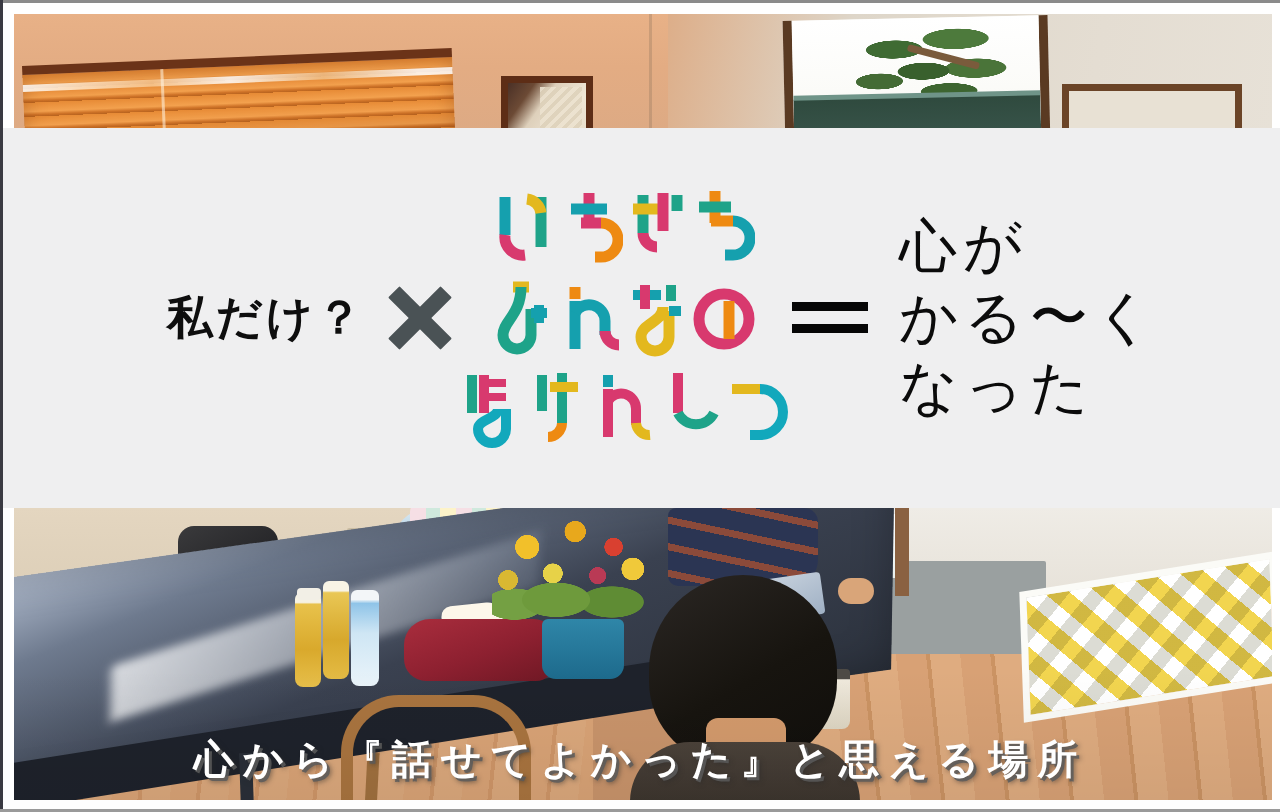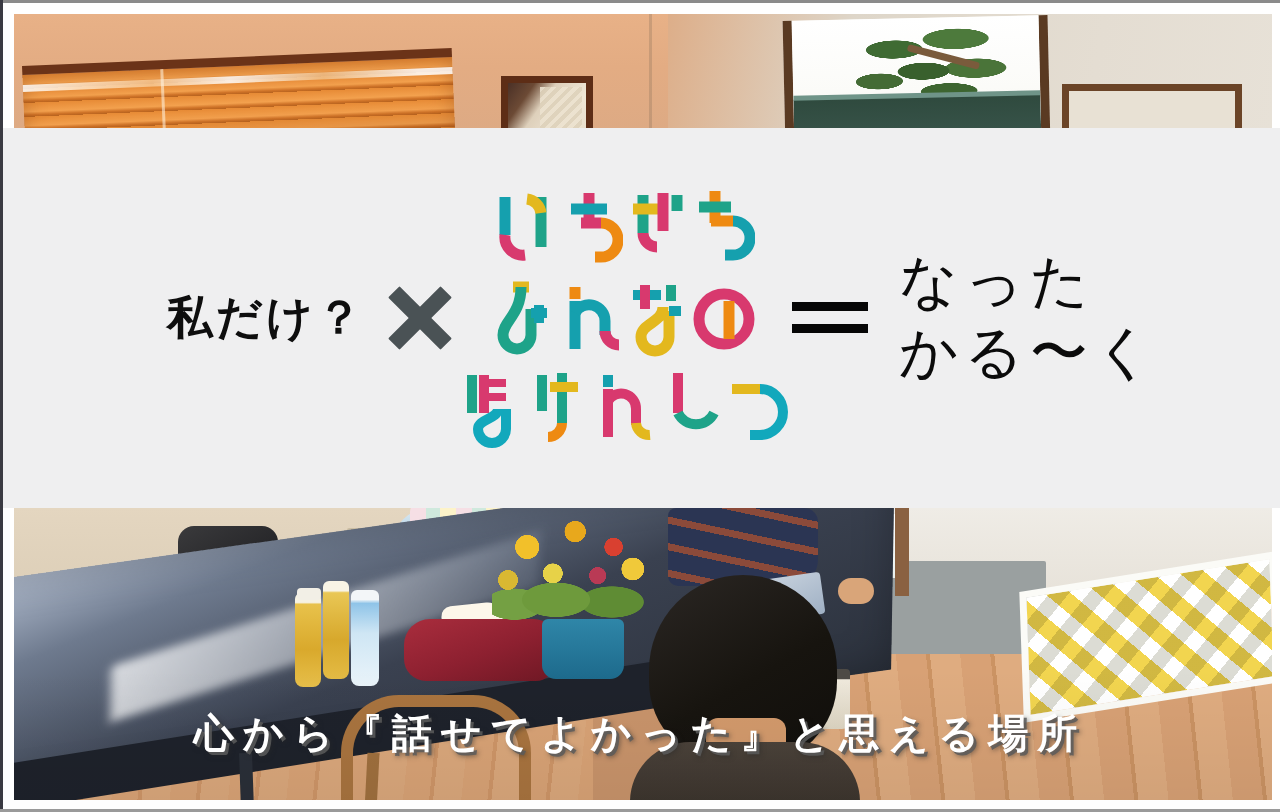--- a/index.html
+++ b/index.html
@@ -257,21 +257,21 @@
     font-family:"Liberation Serif", serif;
     color:#0b0b0b; font-size:58px; line-height:1.22;
     letter-spacing:6px;
     text-align:left;
     padding-left:14px;
   }
   .eq-right div { white-space:nowrap; }
 
   
   .caption {
-    position:absolute; left:0; top:706px; width:1280px;
+    position:absolute; left:0; top:732px; width:1280px;
     z-index:40; text-align:center;
     font-family:"DejaVu Sans", sans-serif;
     font-weight:700; font-size:40px; letter-spacing:9px;
     color:#ffffff;
     text-shadow:
       3px 3px 0 rgba(90,90,90,.85),
       4px 4px 5px rgba(40,40,40,.55);
     white-space:nowrap;
   }
 </style>
@@ -432,22 +432,23 @@
       </div>
 
       <div class="eq-equals">
         <div class="equals-mark">
           <i></i>
             <i></i>
         </div>
       </div>
 
       <div class="eq-right">
+        <div>心が</div>
+        <div>かる〜く</div>
         <div>なった</div>
-        <div>かる〜く</div>
       </div>
 
     </div>
   </div>
 
   <div class="photo-bottom">
     <div class="pb-wall"></div>
     <div class="pb-skirt"></div>
     <div class="pb-floor-l"></div>
     <div class="pb-backwall-r"></div>

